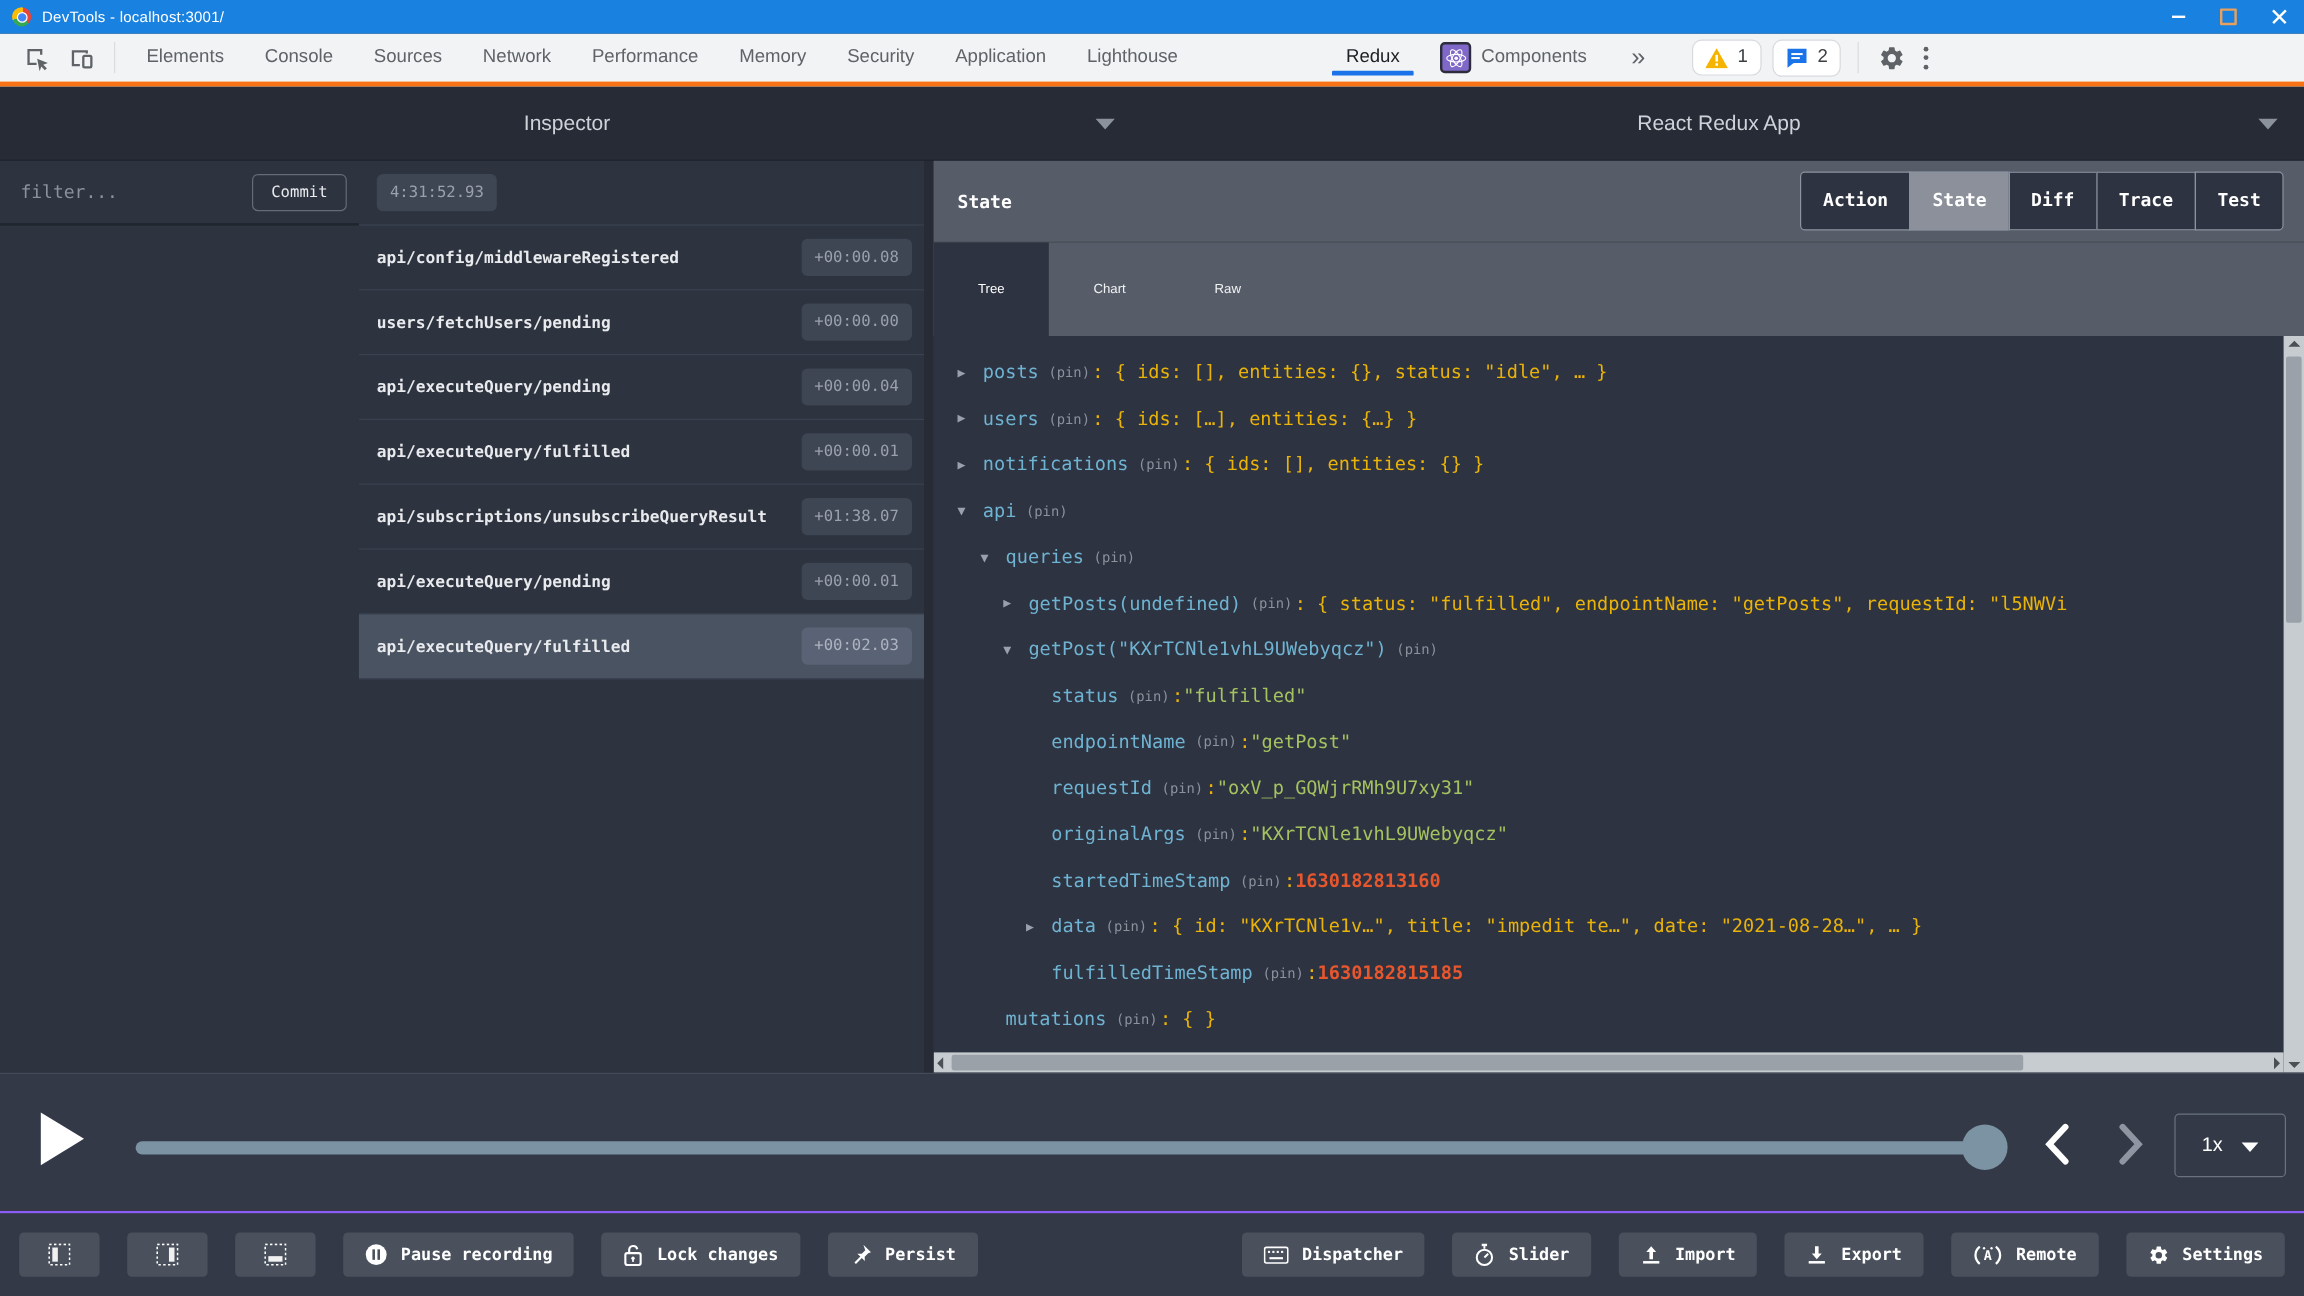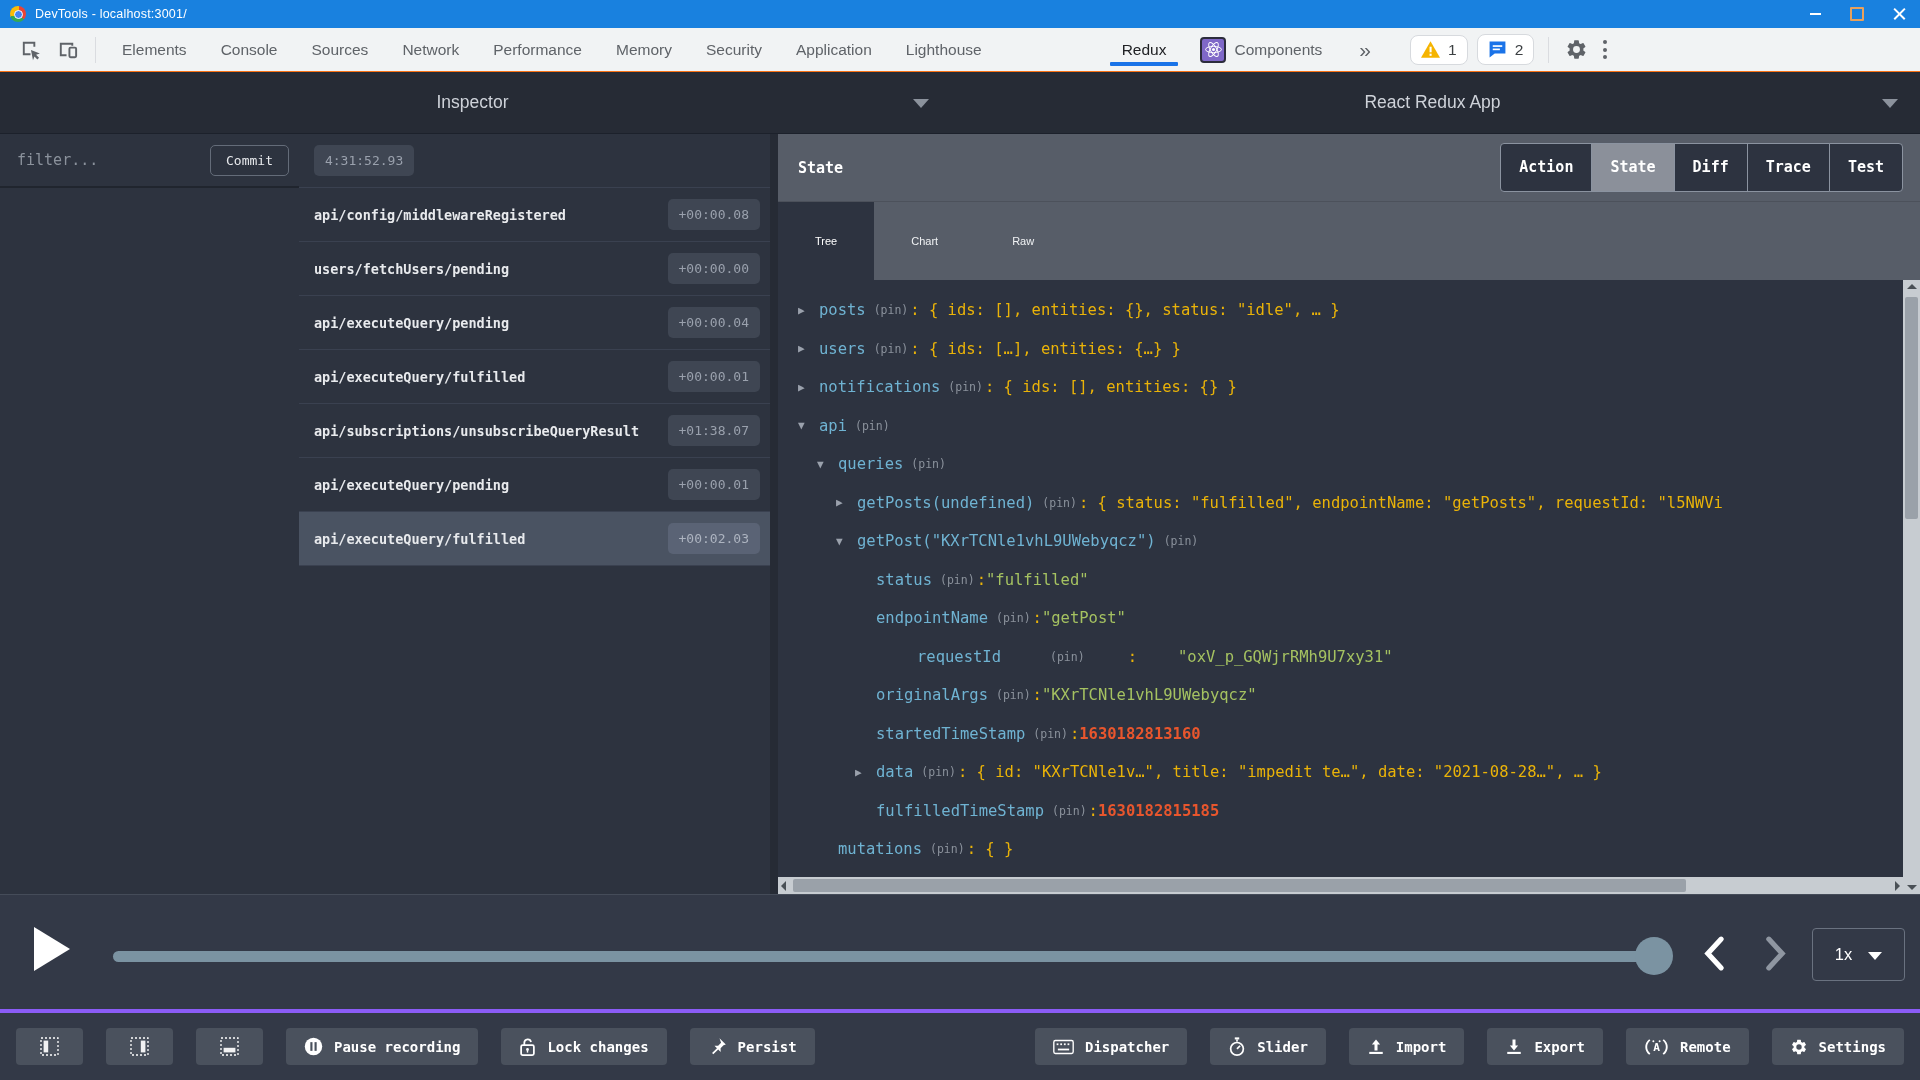--- a/index.html
+++ b/index.html
@@ -18,21 +18,21 @@
   .win-btn{width:42px;display:flex;align-items:center;justify-content:center;cursor:default;}
   .glyph-min{width:11px;height:2px;background:#fff;}
   .glyph-restore{width:10px;height:10px;border:2px solid #e8a15d;border-radius:1px;}
   .glyph-close{position:relative;width:13px;height:13px;}
   .glyph-close::before,.glyph-close::after{content:"";position:absolute;left:-1px;top:5.5px;
        width:15px;height:1.8px;background:#fff;}
   .glyph-close::before{transform:rotate(45deg);} .glyph-close::after{transform:rotate(-45deg);}
 
   
   .toolbar{position:absolute;top:28px;left:0;right:0;height:44px;background:#f1f3f4;
-           display:flex;align-items:center;color:#5f6368;border-bottom:1px solid #f97316;
+           display:flex;align-items:center;color:#5f6368;border-bottom:4px solid #f97316;
            box-sizing:border-box;z-index:4;}
   .tb-icon{display:flex;align-items:center;padding:0 7px;}
   .tb-icon.first{margin-left:12px;}
   .vsep{width:1px;height:26px;background:#dadce0;margin:0 9px;}
   .dt-tabs{display:flex;height:100%;align-items:stretch;}
   .dt-tab{padding:0 17px;display:flex;align-items:center;gap:8px;font-size:15.5px;
           color:#5f6368;position:relative;white-space:nowrap;}
   .dt-tab.active{color:#202124;}
   .dt-tab.active::after{content:"";position:absolute;left:5px;right:5px;bottom:5px;height:4px;
                         background:#1a73e8;border-radius:1px;}
@@ -120,21 +120,21 @@
   .slider-thumb{position:absolute;left:1635px;top:42px;width:38px;height:38px;border-radius:50%;background:#7b93a2;}
   .pb-chevron{position:absolute;top:40px;display:flex;}
   .chev-left{left:1700px;} .chev-right{left:1762px;}
   .speed-box{position:absolute;left:1812px;top:33px;width:93px;height:53px;border:1px solid #6a7280;
              border-radius:4px;display:flex;align-items:center;justify-content:center;gap:16px;
              color:#fff;font-size:16.5px;box-sizing:border-box;}
   .speed-caret{width:0;height:0;border-left:7px solid transparent;border-right:7px solid transparent;
                border-top:8px solid #fff;margin-top:3px;}
 
   
-  .bottom-bar{flex:0 0 71px;background:#333947;border-top:4px solid #8b5cf6;display:flex;
+  .bottom-bar{flex:0 0 71px;background:#333947;border-top:2px solid #8b5cf6;display:flex;
               align-items:center;padding:0 16px;gap:23px;box-sizing:border-box;}
   .bbtn{display:flex;align-items:center;gap:11px;background:#4a515d;border:none;border-radius:4px;
         height:37px;padding:0 18px;color:#fff;font:bold 14px "DejaVu Sans Mono",monospace;
         cursor:default;white-space:nowrap;}
   .bbtn.icon-only{flex:0 0 67px;width:67px;justify-content:center;padding:0;}
   .bbtn.push-right{margin-left:auto;}
   .bicon{display:flex;align-items:center;}
 </style>
 </head>
 <body>
@@ -373,21 +373,21 @@
                 <span class="t-preview">: </span>
                 <span class="t-string">"fulfilled"</span>
               </div>
               <div class="tline" style="padding-left: 67px;">
                 <span class="arrow"></span>
                 <span class="tkey">endpointName</span>
                 <span class="tpin">(pin)</span>
                 <span class="t-preview">: </span>
                 <span class="t-string">"getPost"</span>
               </div>
-              <div class="tline" style="padding-left: 67px; gap: 41px;">
+              <div class="tline" style="padding-left: 67px;">
                 <span class="arrow"></span>
                 <span class="tkey">requestId</span>
                 <span class="tpin">(pin)</span>
                 <span class="t-preview">: </span>
                 <span class="t-string">"oxV_p_GQWjrRMh9U7xy31"</span>
               </div>
               <div class="tline" style="padding-left: 67px;">
                 <span class="arrow"></span>
                 <span class="tkey">originalArgs</span>
                 <span class="tpin">(pin)</span>

